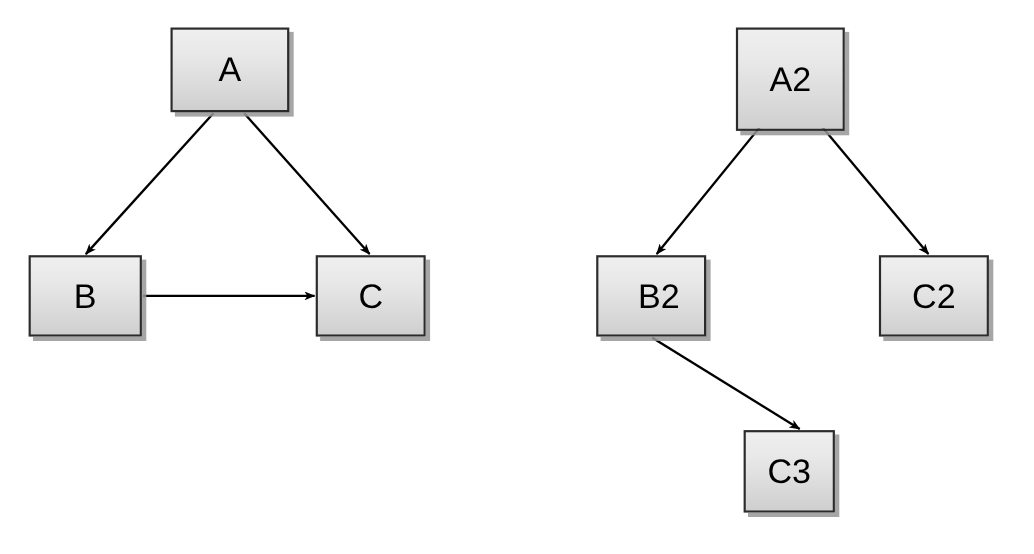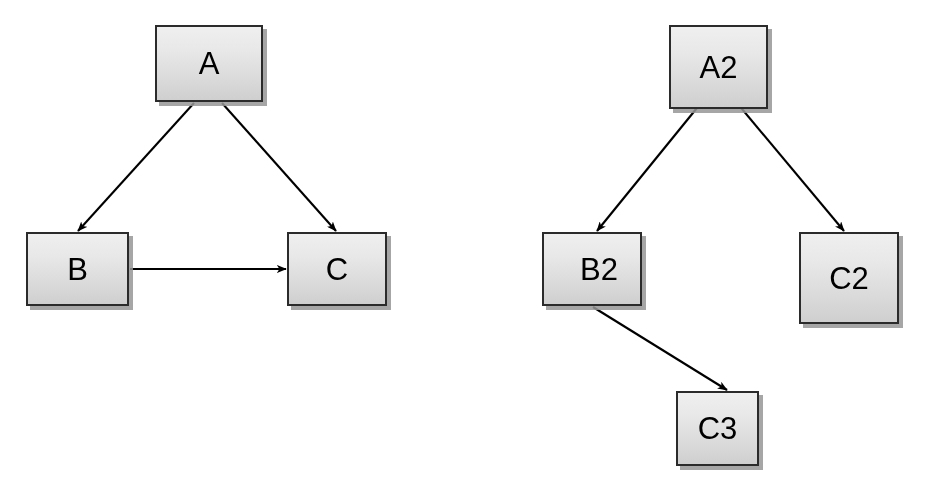--- a/index.html
+++ b/index.html
@@ -71,27 +71,27 @@
   <div id="nodes">
       <div class="node" style="left: 155px; top: 25px; width: 108px; height: 77px;">
         <span class="node-label">A</span>
       </div>
       <div class="node" style="left: 26px; top: 232px; width: 103px; height: 74px;">
         <span class="node-label">B</span>
       </div>
       <div class="node" style="left: 287px; top: 232px; width: 100px; height: 74px;">
         <span class="node-label">C</span>
       </div>
-      <div class="node" style="left: 669px; top: 25px; width: 99px; height: 84px; text-align: right;">
+      <div class="node" style="left: 669px; top: 25px; width: 99px; height: 94px; text-align: right;">
         <span class="node-label">A2</span>
       </div>
       <div class="node" style="left: 542px; top: 232px; width: 100px; height: 74px; padding-left: 14px;">
         <span class="node-label">B2</span>
       </div>
-      <div class="node" style="left: 799px; top: 232px; width: 100px; height: 92px;">
+      <div class="node" style="left: 799px; top: 232px; width: 100px; height: 74px;">
         <span class="node-label">C2</span>
       </div>
       <div class="node" style="left: 676px; top: 391px; width: 83px; height: 75px;">
         <span class="node-label">C3</span>
       </div>
     </div>
 
 </div>
 
 </body></html>

